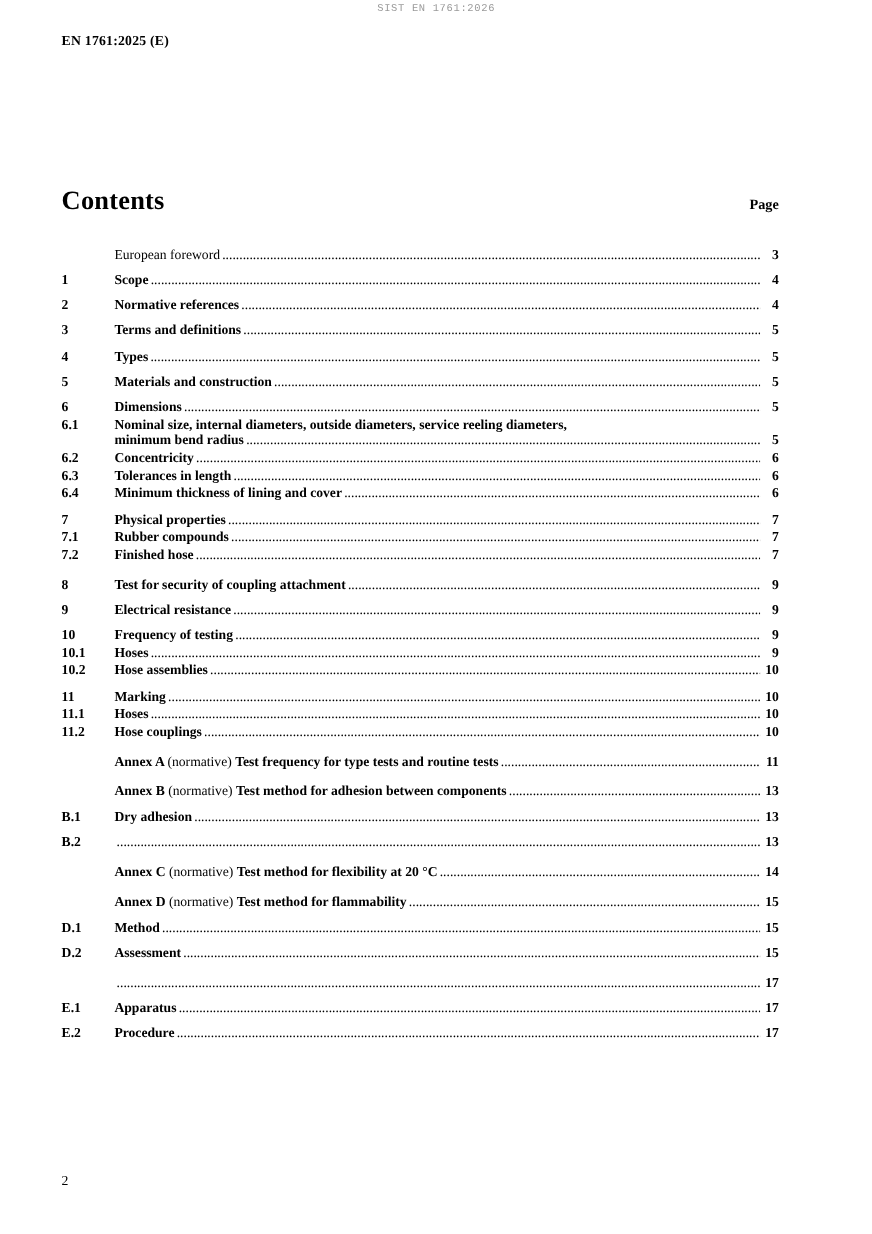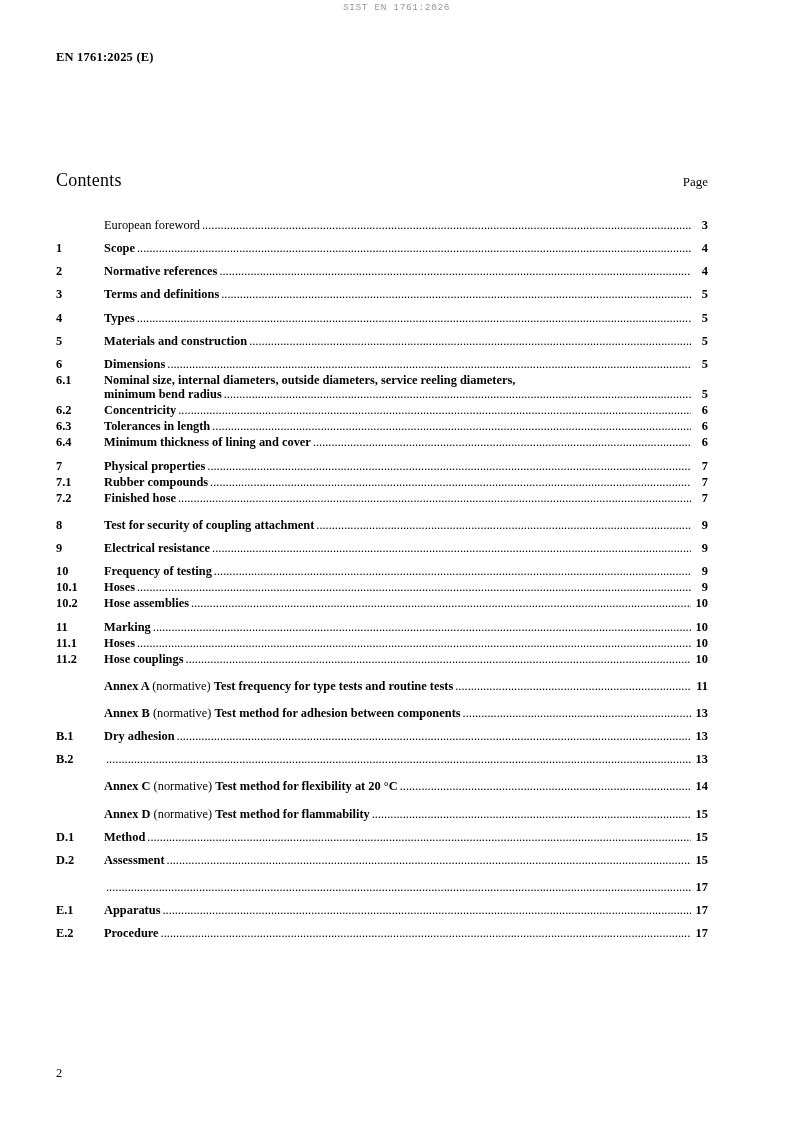--- a/index.html
+++ b/index.html
@@ -27,47 +27,47 @@
     left: 0;
     width: 100%;
     text-align: center;
     font-family: "Liberation Mono", monospace;
     font-size: 9.5px;
     letter-spacing: 0.6px;
     color: #9a9a9a;
   }
   .header-ref {
     position: absolute;
-    top: 50px;
+    top: 30px;
     left: 56px;
     font-family: "Liberation Serif", serif;
     font-weight: bold;
     font-size: 12.5px;
     letter-spacing: 0.2px;
   }
   .contents-block {
     position: absolute;
     top: 170px;
     left: 56px;
     width: 652px;
   }
   .contents-head {
     display: flex;
     align-items: baseline;
     justify-content: space-between;
     margin-bottom: 26px;
   }
   .contents-title {
-    font-size: 18px;
-    font-weight: normal;
+    font-size: 24px;
+    font-weight: bold;
     letter-spacing: 0.2px;
   }
   .contents-page-label {
     font-size: 13px;
-    font-weight: normal;
+    font-weight: bold;
   }
   .toc {
     width: 100%;
   }
   .toc-row {
     display: flex;
     align-items: center;
     width: 100%;
     font-size: 12.4px;
     line-height: 1.30;

